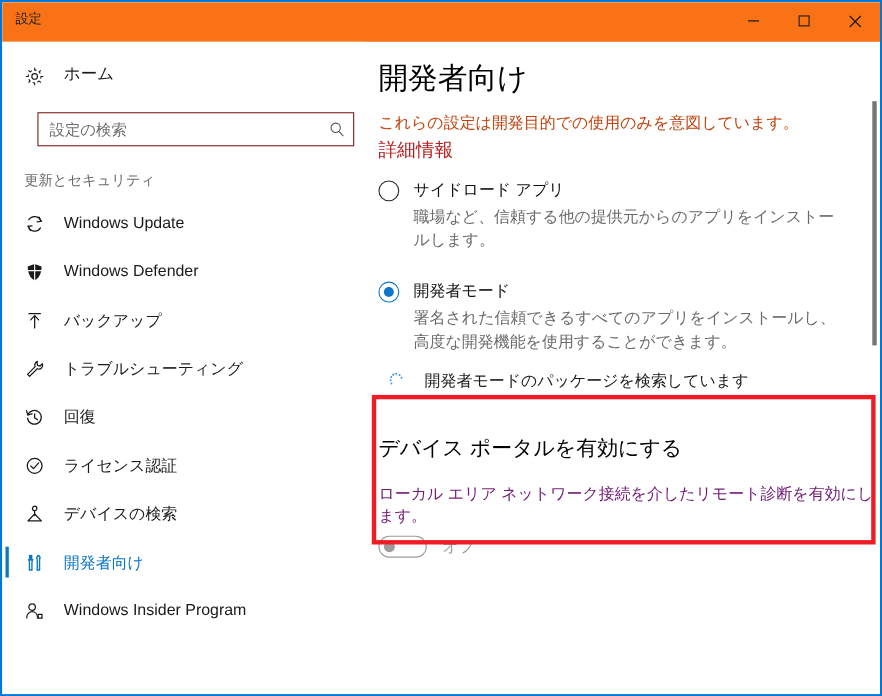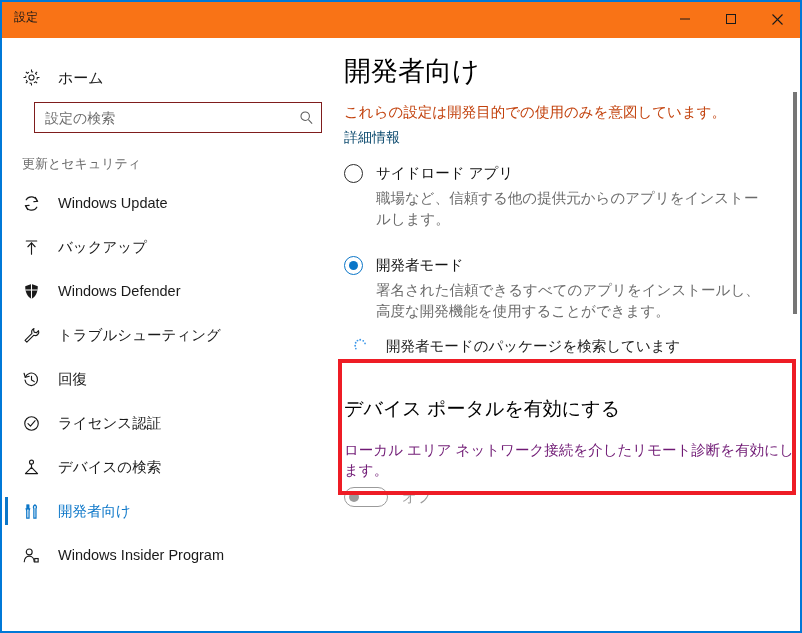--- a/index.html
+++ b/index.html
@@ -64,21 +64,21 @@
   }
   
   .sidebar {
     width: 330px;
     flex: 0 0 330px;
     position: relative;
     background: #ffffff;
   }
   .home-row {
     display: flex;
-    align-items: flex-end;
+    align-items: flex-start;
     height: 30px;
     margin-top: 20px;
     padding-left: 18px;
     font-family: Liberation Serif, serif;
   }
   .home-icon {
     width: 22px;
     height: 22px;
     display: flex;
     align-items: center;
@@ -185,22 +185,22 @@
     line-height: 26px;
   }
   .body-text {
     margin: 14px 0 0 6px;
     font-size: 14.5px;
     color: #c2410c;
     line-height: 20px;
   }
   .link {
     margin: 5px 0 0 6px;
-    font-size: 14px;
-    color: #0c4a6e;
+    font-size: 17px;
+    color: #b91c1c;
     line-height: 20px;
     display: inline-block;
     cursor: pointer;
   }
   .radio-group { margin-top: 16px; }
   .radio-row {
     display: flex;
     align-items: flex-start;
     margin-left: 6px;
   }
@@ -408,39 +408,39 @@
               </g>
             </svg>
           </span>
           <span class="nav-label">Windows Update</span>
         </div>
 
         <div class="nav-item">
 
           <span class="nav-icon">
             <svg width="19" height="19" viewBox="0 0 20 20">
+              <path d="M10 2.2 L16.6 4.4 C16.6 11.2 14.1 15.6 10 17.6 C5.9 15.6 3.4 11.2 3.4 4.4 Z" fill="#1a1a1a"></path>
+              <path d="M10 2.2 L10 17.6 M3.6 8.4 L16.4 8.4" stroke="#ffffff" stroke-width="1.1"></path>
+            </svg>
+          </span>
+          <span class="nav-label">Windows Defender</span>
+        </div>
+
+        <div class="nav-item">
+
+          <span class="nav-icon">
+            <svg width="19" height="19" viewBox="0 0 20 20">
               <g fill="none" stroke="#1a1a1a" stroke-width="1.2" stroke-linecap="round">
                 <line x1="4.5" y1="3.2" x2="15.5" y2="3.2"></line>
                 <line x1="10" y1="5.4" x2="10" y2="17"></line>
                 <path d="M6.2 9.2 L10 5.2 L13.8 9.2"></path>
               </g>
             </svg>
           </span>
           <span class="nav-label">バックアップ</span>
-        </div>
-
-        <div class="nav-item">
-
-          <span class="nav-icon">
-            <svg width="19" height="19" viewBox="0 0 20 20">
-              <path d="M10 2.2 L16.6 4.4 C16.6 11.2 14.1 15.6 10 17.6 C5.9 15.6 3.4 11.2 3.4 4.4 Z" fill="#1a1a1a"></path>
-              <path d="M10 2.2 L10 17.6 M3.6 8.4 L16.4 8.4" stroke="#ffffff" stroke-width="1.1"></path>
-            </svg>
-          </span>
-          <span class="nav-label">Windows Defender</span>
         </div>
 
         <div class="nav-item">
 
           <span class="nav-icon">
             <svg width="19" height="19" viewBox="0 0 20 20">
               <g fill="none" stroke="#1a1a1a" stroke-width="1.2" stroke-linejoin="round">
                 <path d="M12.6 2.6a3.7 3.7 0 0 0-2.1 5.1L3.2 15.1l1.9 1.9 7.4-7.3a3.7 3.7 0 0 0 4.9-4.8l-2.2 2.2-2.4-.6-.6-2.4z"></path>
               </g>
             </svg>

